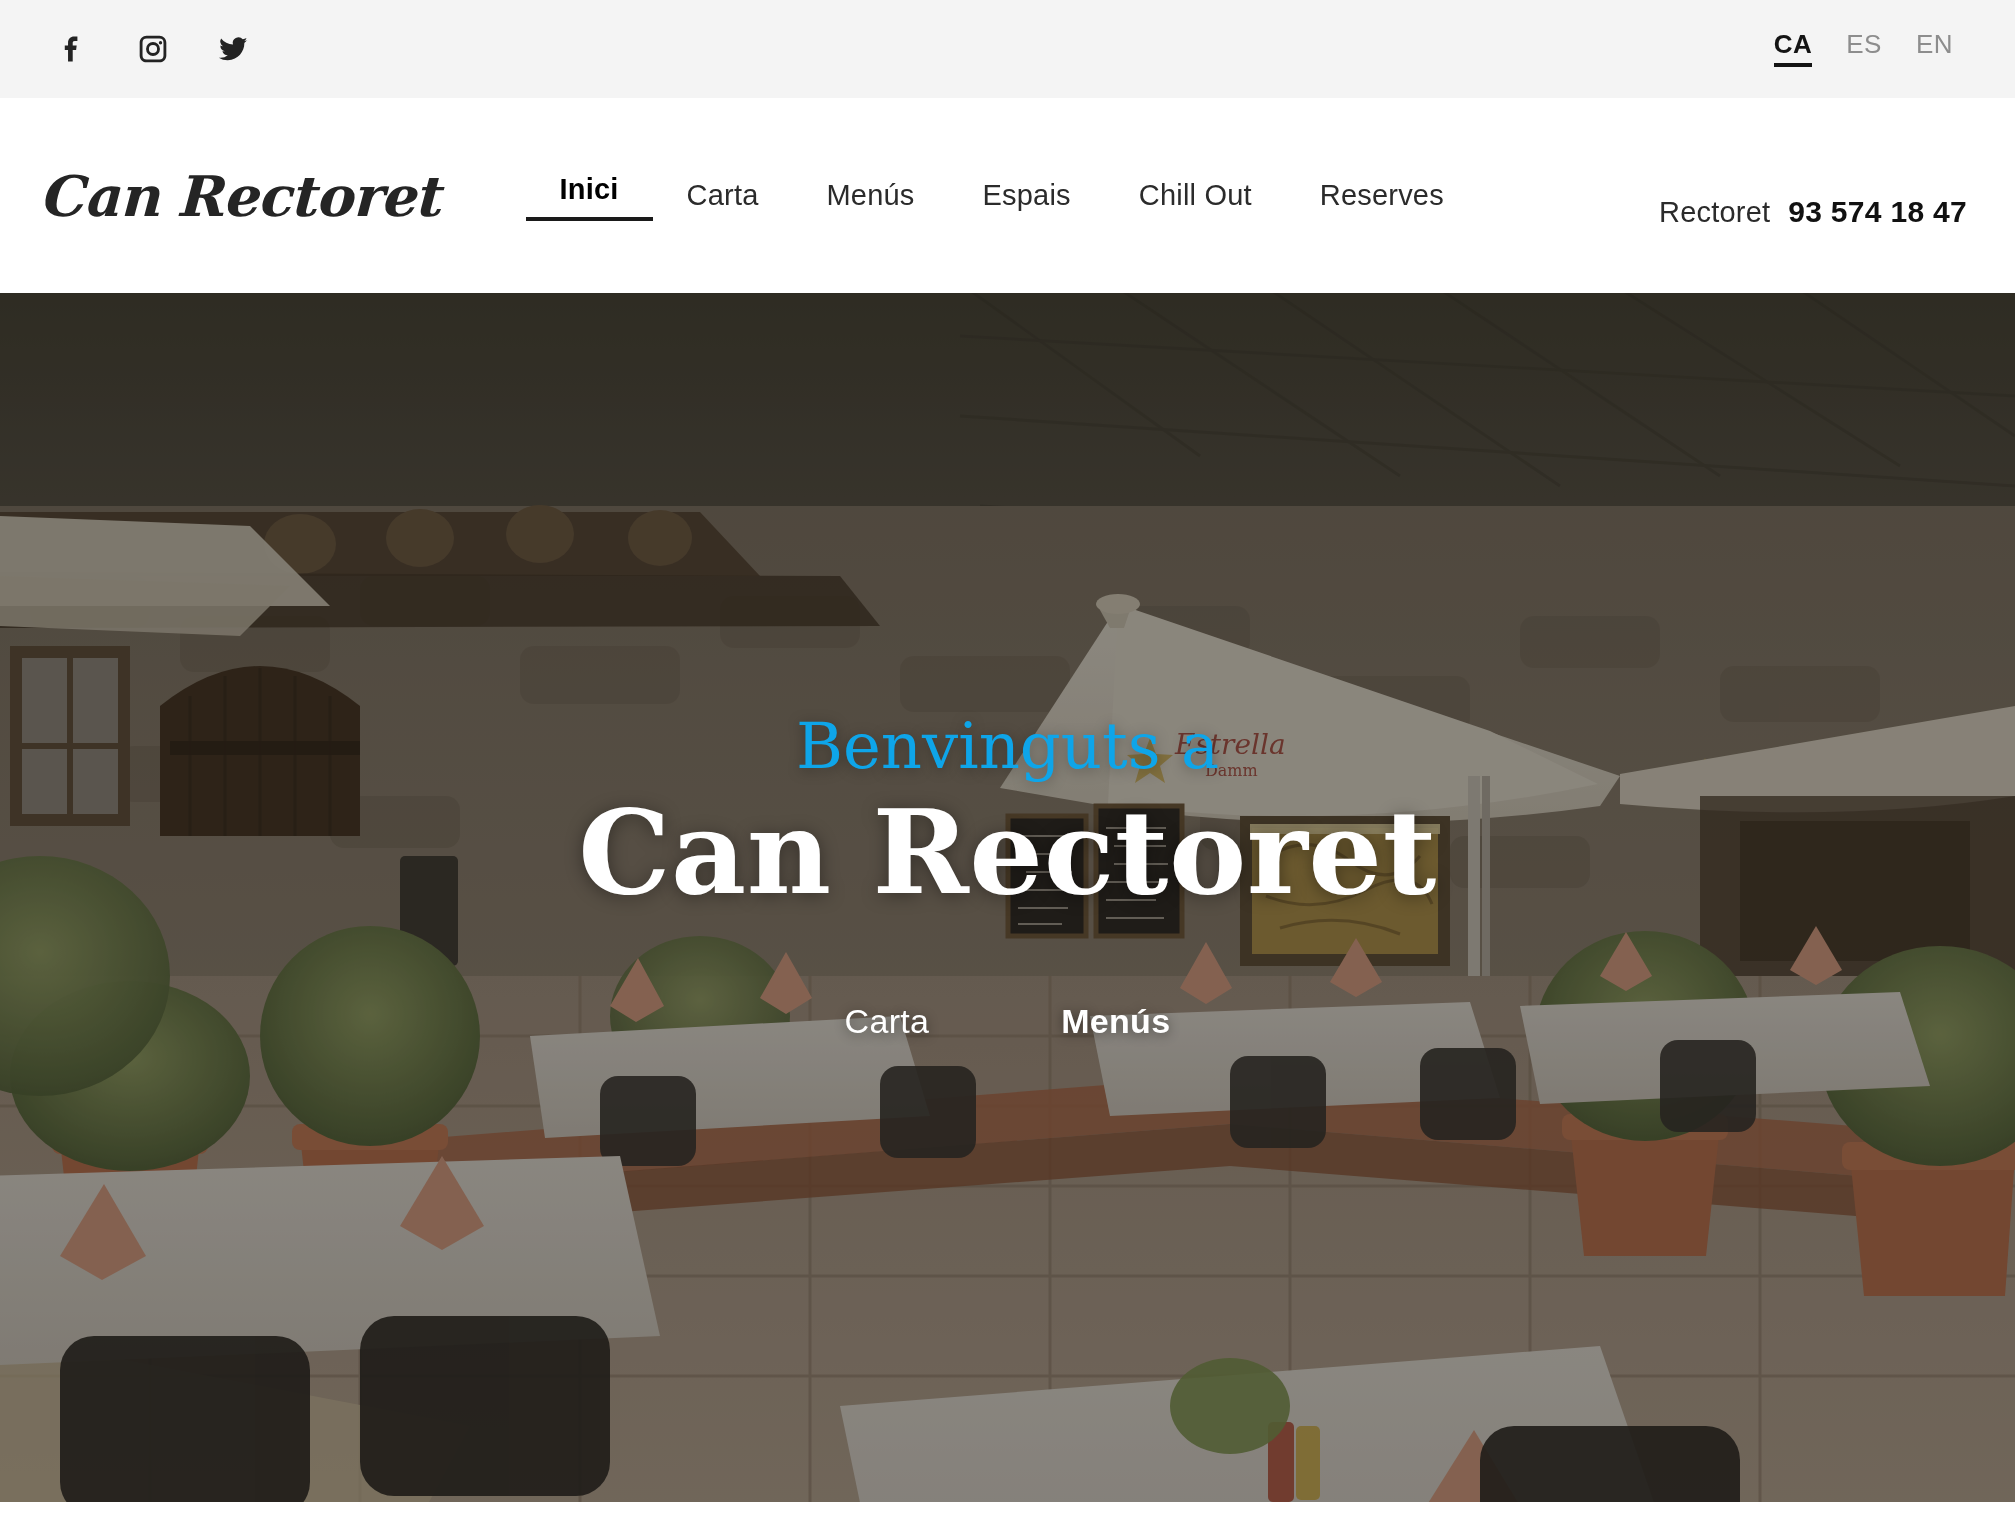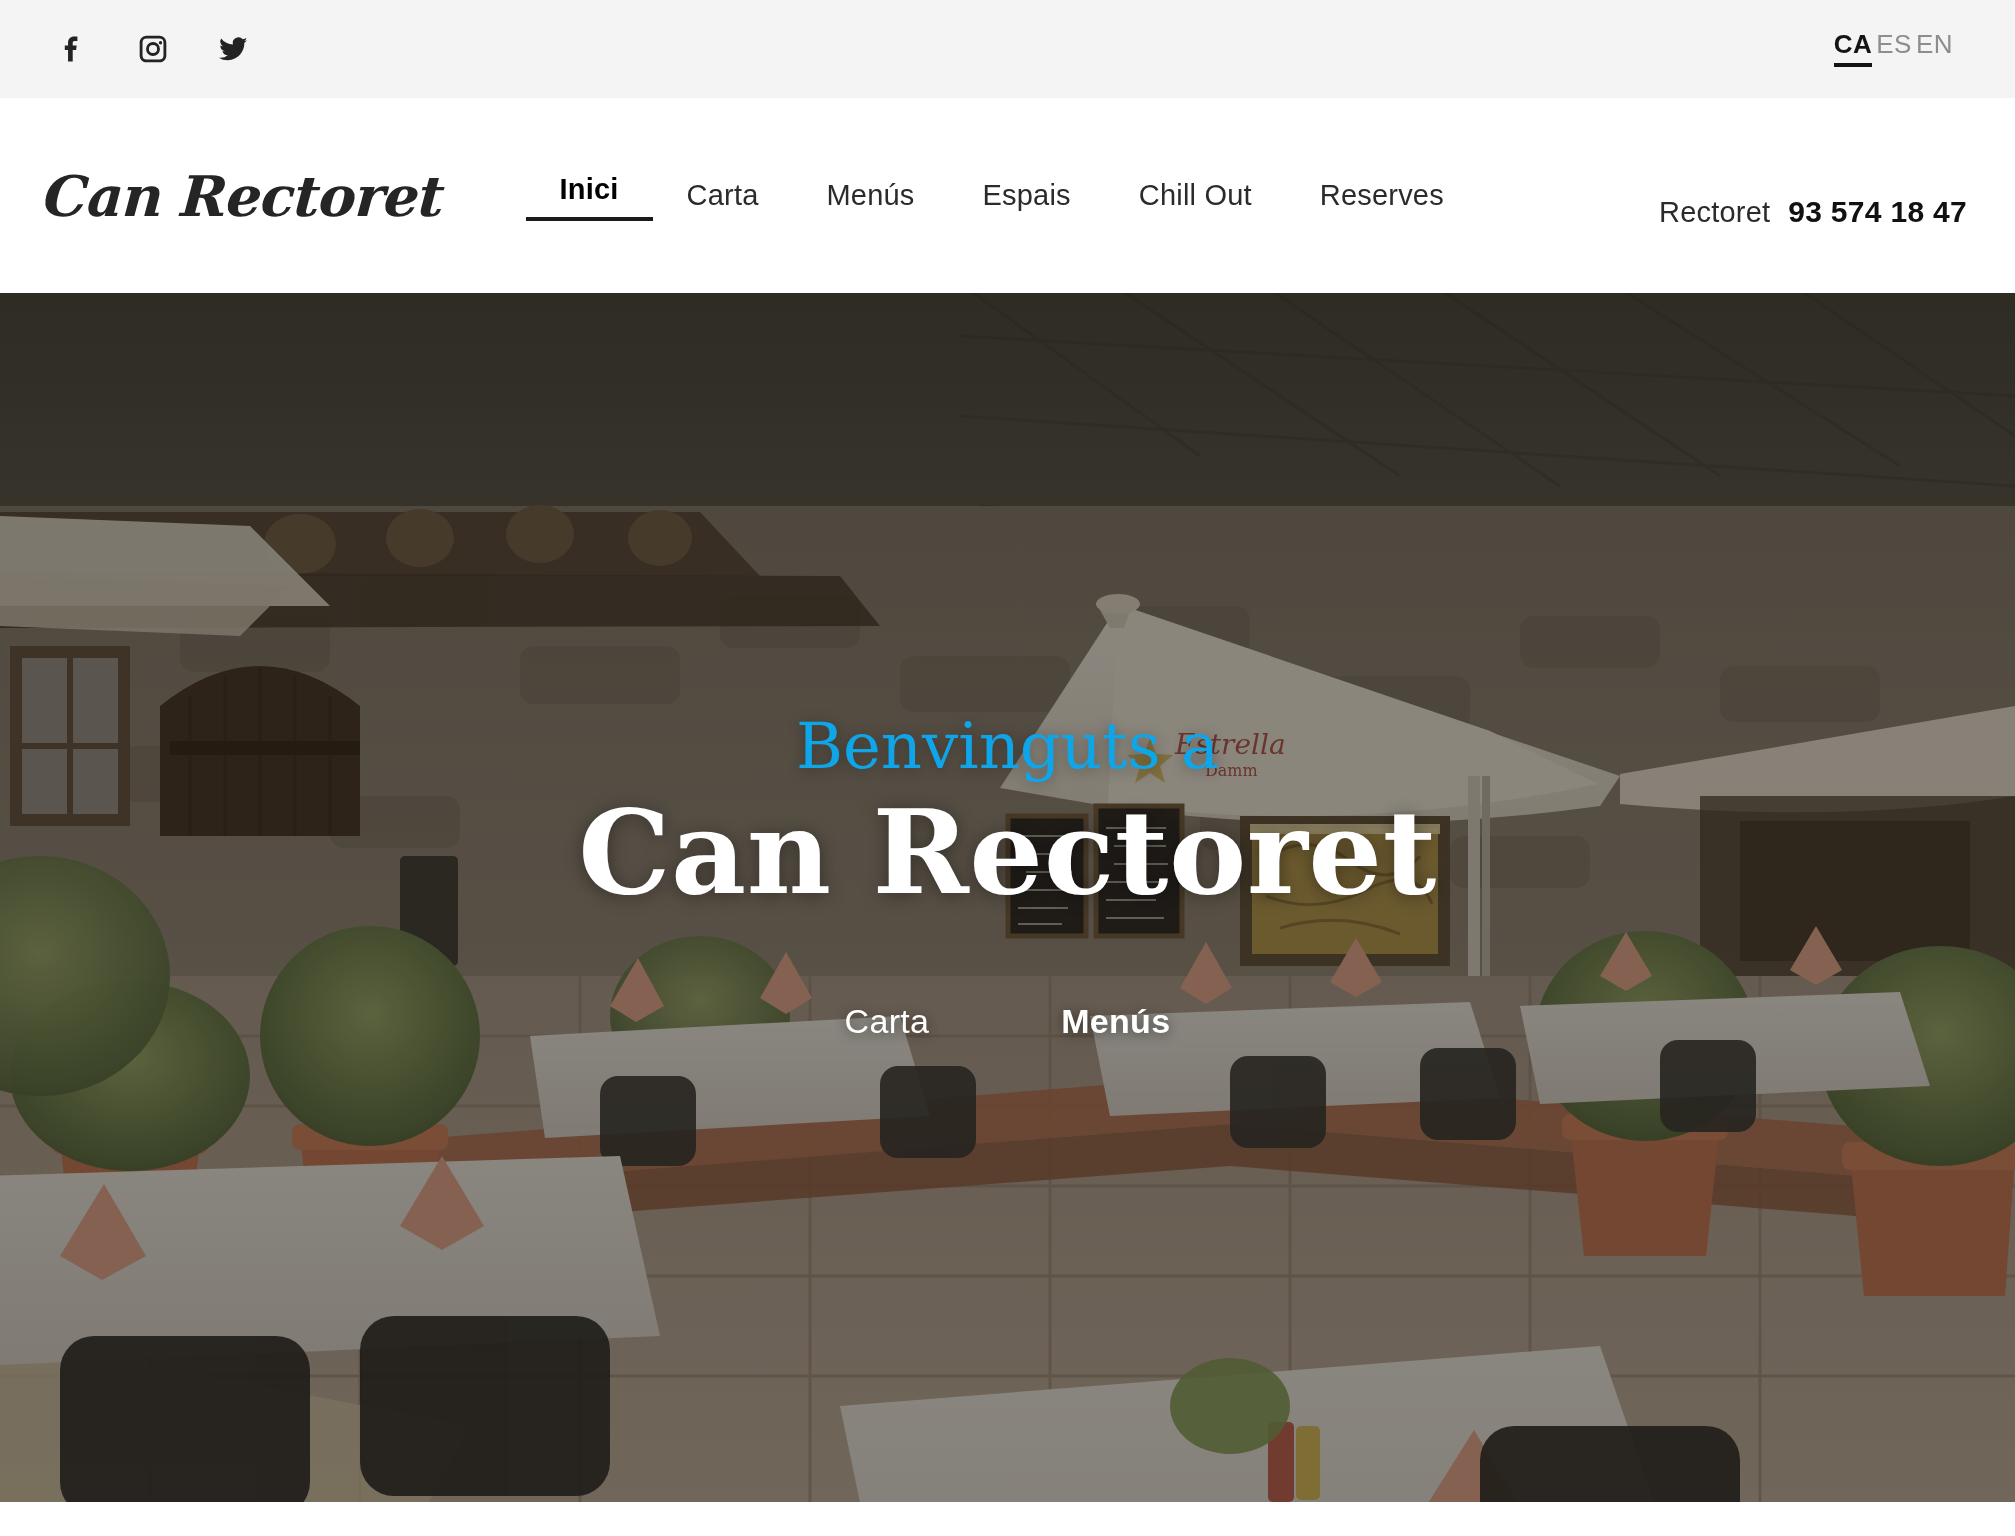--- a/index.html
+++ b/index.html
@@ -22,21 +22,21 @@
   .social{ display:flex; align-items:center; gap:38px; }
   .social-link{
     width:42px; height:42px;
     display:flex; align-items:center; justify-content:center;
     color:#232323;
     text-decoration:none;
     cursor:pointer;
   }
   .social-link svg{ display:block; fill:#232323; }
 
-  .langs{ display:flex; align-items:flex-start; gap:4px; }
+  .langs{ display:flex; align-items:flex-start; gap:34px; }
   .lang{
     font-size:26px;
     letter-spacing:.5px;
     color:#8d8d8d;
     text-decoration:none;
     cursor:pointer;
     padding-bottom:6px;
     line-height:1;
   }
   .lang.active{

